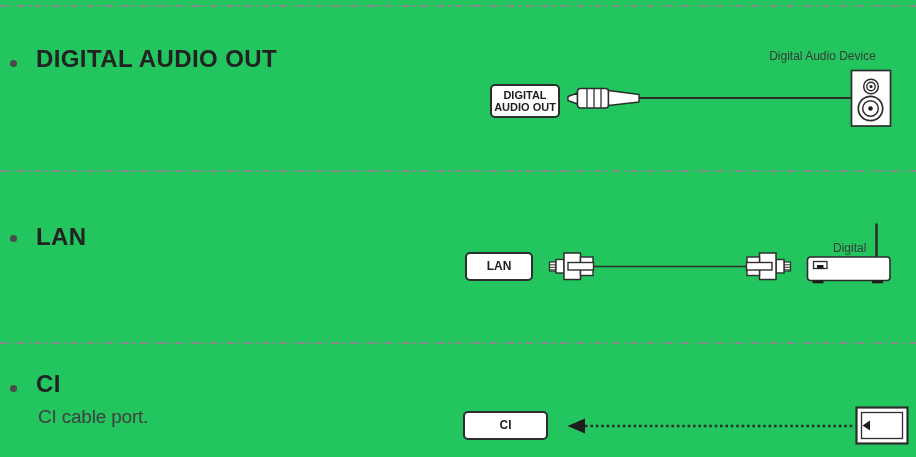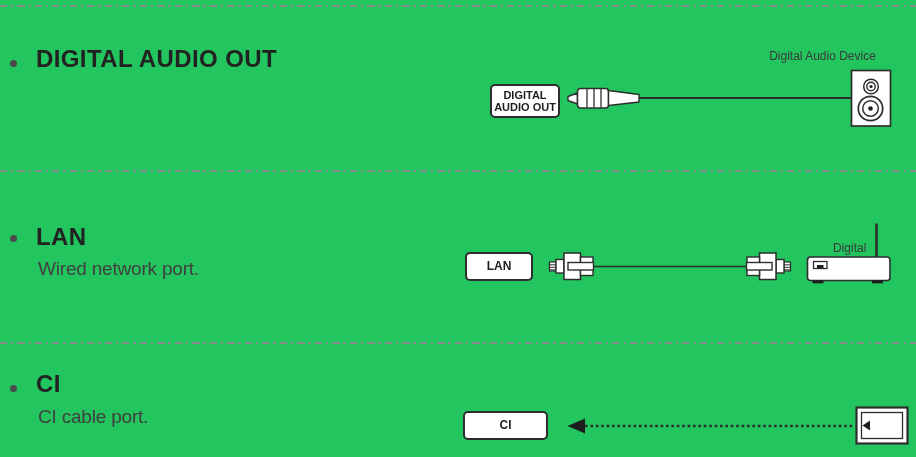--- a/index.html
+++ b/index.html
@@ -85,23 +85,20 @@
       <circle class="ln" stroke-width="1.4" cx="871" cy="86.5" r="4.2"></circle>
       <circle class="fll" cx="871" cy="86.5" r="1.6"></circle>
       <circle class="ln" stroke-width="1.7" cx="870.5" cy="108.5" r="12.2"></circle>
       <circle class="ln" stroke-width="1.5" cx="870.5" cy="108.5" r="7.8"></circle>
       <circle class="fll" cx="870.5" cy="108.5" r="2.3"></circle>
     </g>
   </svg>
 
   <span class="bullet" style="left:10px; top:235px"></span>
   <h2 class="heading" style="left:36px; top:224px">LAN</h2>
-  <p class="desc" style="left:38px; top:258px">
-    <span>Wired network port.</span>
-  </p>
 
   <div class="port-box single" style="left:465px; top:252px; width:68px; height:29px">
     <span class="pl">LAN</span>
   </div>
 
   <div class="device-label" style="left:833px; top:241px">Digital</div>
 
   <svg class="diagram" style="left:460px; top:215px" width="456" height="80" viewBox="460 215 456 80">
 
     <line class="ln" stroke-width="1.7" x1="593" y1="266.5" x2="747" y2="266.5"></line>

